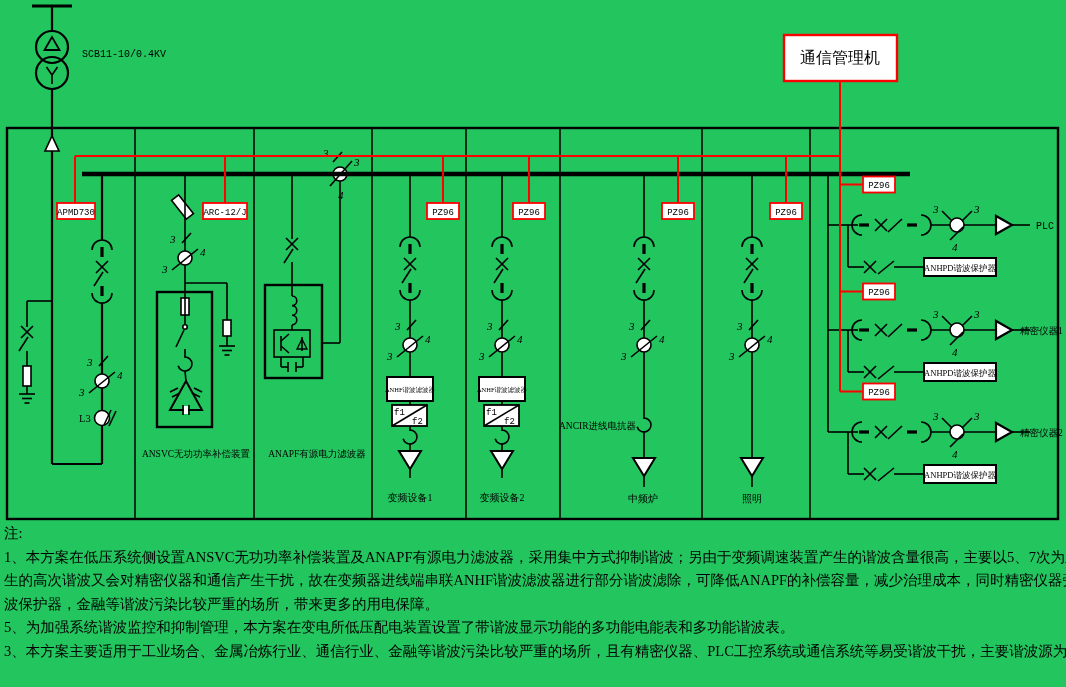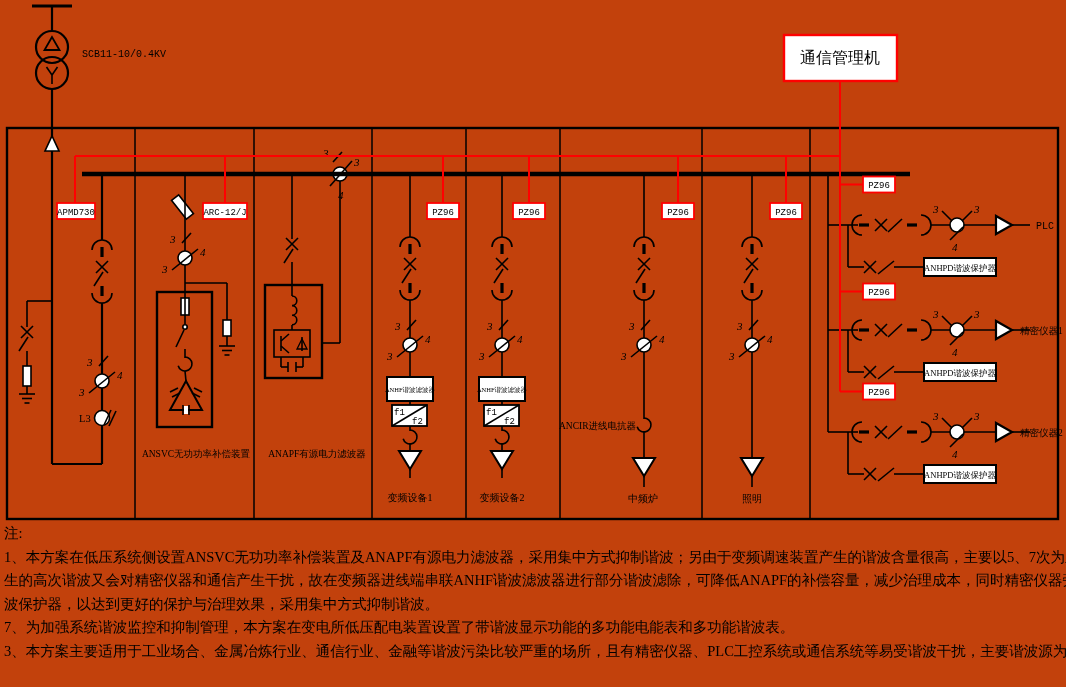--- a/index.html
+++ b/index.html
@@ -1,16 +1,16 @@
 <!DOCTYPE html>
 <html><head>
 <meta charset="utf-8">
 <style>
   html,body{margin:0;padding:0;background:#fff;}
-  .page{position:relative;width:1066px;height:687px;background:#c2410c;font-family:"Liberation Serif",serif;}
+  .page{position:relative;width:1066px;height:687px;background:#22c55e;font-family:"Liberation Serif",serif;}
   svg{display:block;}
   svg text{fill:#000;font-family:"Liberation Serif",serif;}
   .k{stroke:#000;stroke-width:1.6;fill:none;}
   .k2{stroke:#000;stroke-width:2.2;fill:none;}
   .thk{stroke:#000;stroke-width:3.2;fill:none;}
   .bus{stroke:#000;stroke-width:4.5;}
   .bord{stroke:#000;stroke-width:2.4;fill:none;}
   .div{stroke:#000;stroke-width:1.5;}
   .r{stroke:#ff0000;stroke-width:2;fill:none;}
   .rbox{stroke:#ff0000;stroke-width:1.8;fill:#ffffff;}
@@ -299,17 +299,17 @@
     <use href="#g-pz96" transform="translate(879,391.5)"></use>
     <rect x="784" y="35" width="113" height="46" fill="#fff" stroke="#ff0000" stroke-width="2.4"></rect>
     <text class="t16" x="840" y="63" text-anchor="middle">通信管理机</text>
   </g>
 </svg>
 
 <div class="notes">
   <div>注:</div>
   <div>1、本方案在低压系统侧设置ANSVC无功功率补偿装置及ANAPF有源电力滤波器，采用集中方式抑制谐波；另由于变频调速装置产生的谐波含量很高，主要以5、7次为主，其产</div>
   <div>生的高次谐波又会对精密仪器和通信产生干扰，故在变频器进线端串联ANHF谐波滤波器进行部分谐波滤除，可降低ANAPF的补偿容量，减少治理成本，同时精密仪器旁并联谐</div>
-  <div>波保护器，以达到更好的保护与治理效果，采用集中方式抑制谐波。</div>
-  <div>7、为加强系统谐波监控和抑制管理，本方案在变电所低压配电装置设置了带谐波显示功能的多功能电能表和多功能谐波表。</div>
+  <div>波保护器，金融等谐波污染比较严重的场所，带来更多的用电保障。</div>
+  <div>5、为加强系统谐波监控和抑制管理，本方案在变电所低压配电装置设置了带谐波显示功能的多功能电能表和多功能谐波表。</div>
   <div>3、本方案主要适用于工业场合、金属冶炼行业、通信行业、金融等谐波污染比较严重的场所，且有精密仪器、PLC工控系统或通信系统等易受谐波干扰，主要谐波源为变频</div>
 </div>
 </div>
 
 </body></html>

